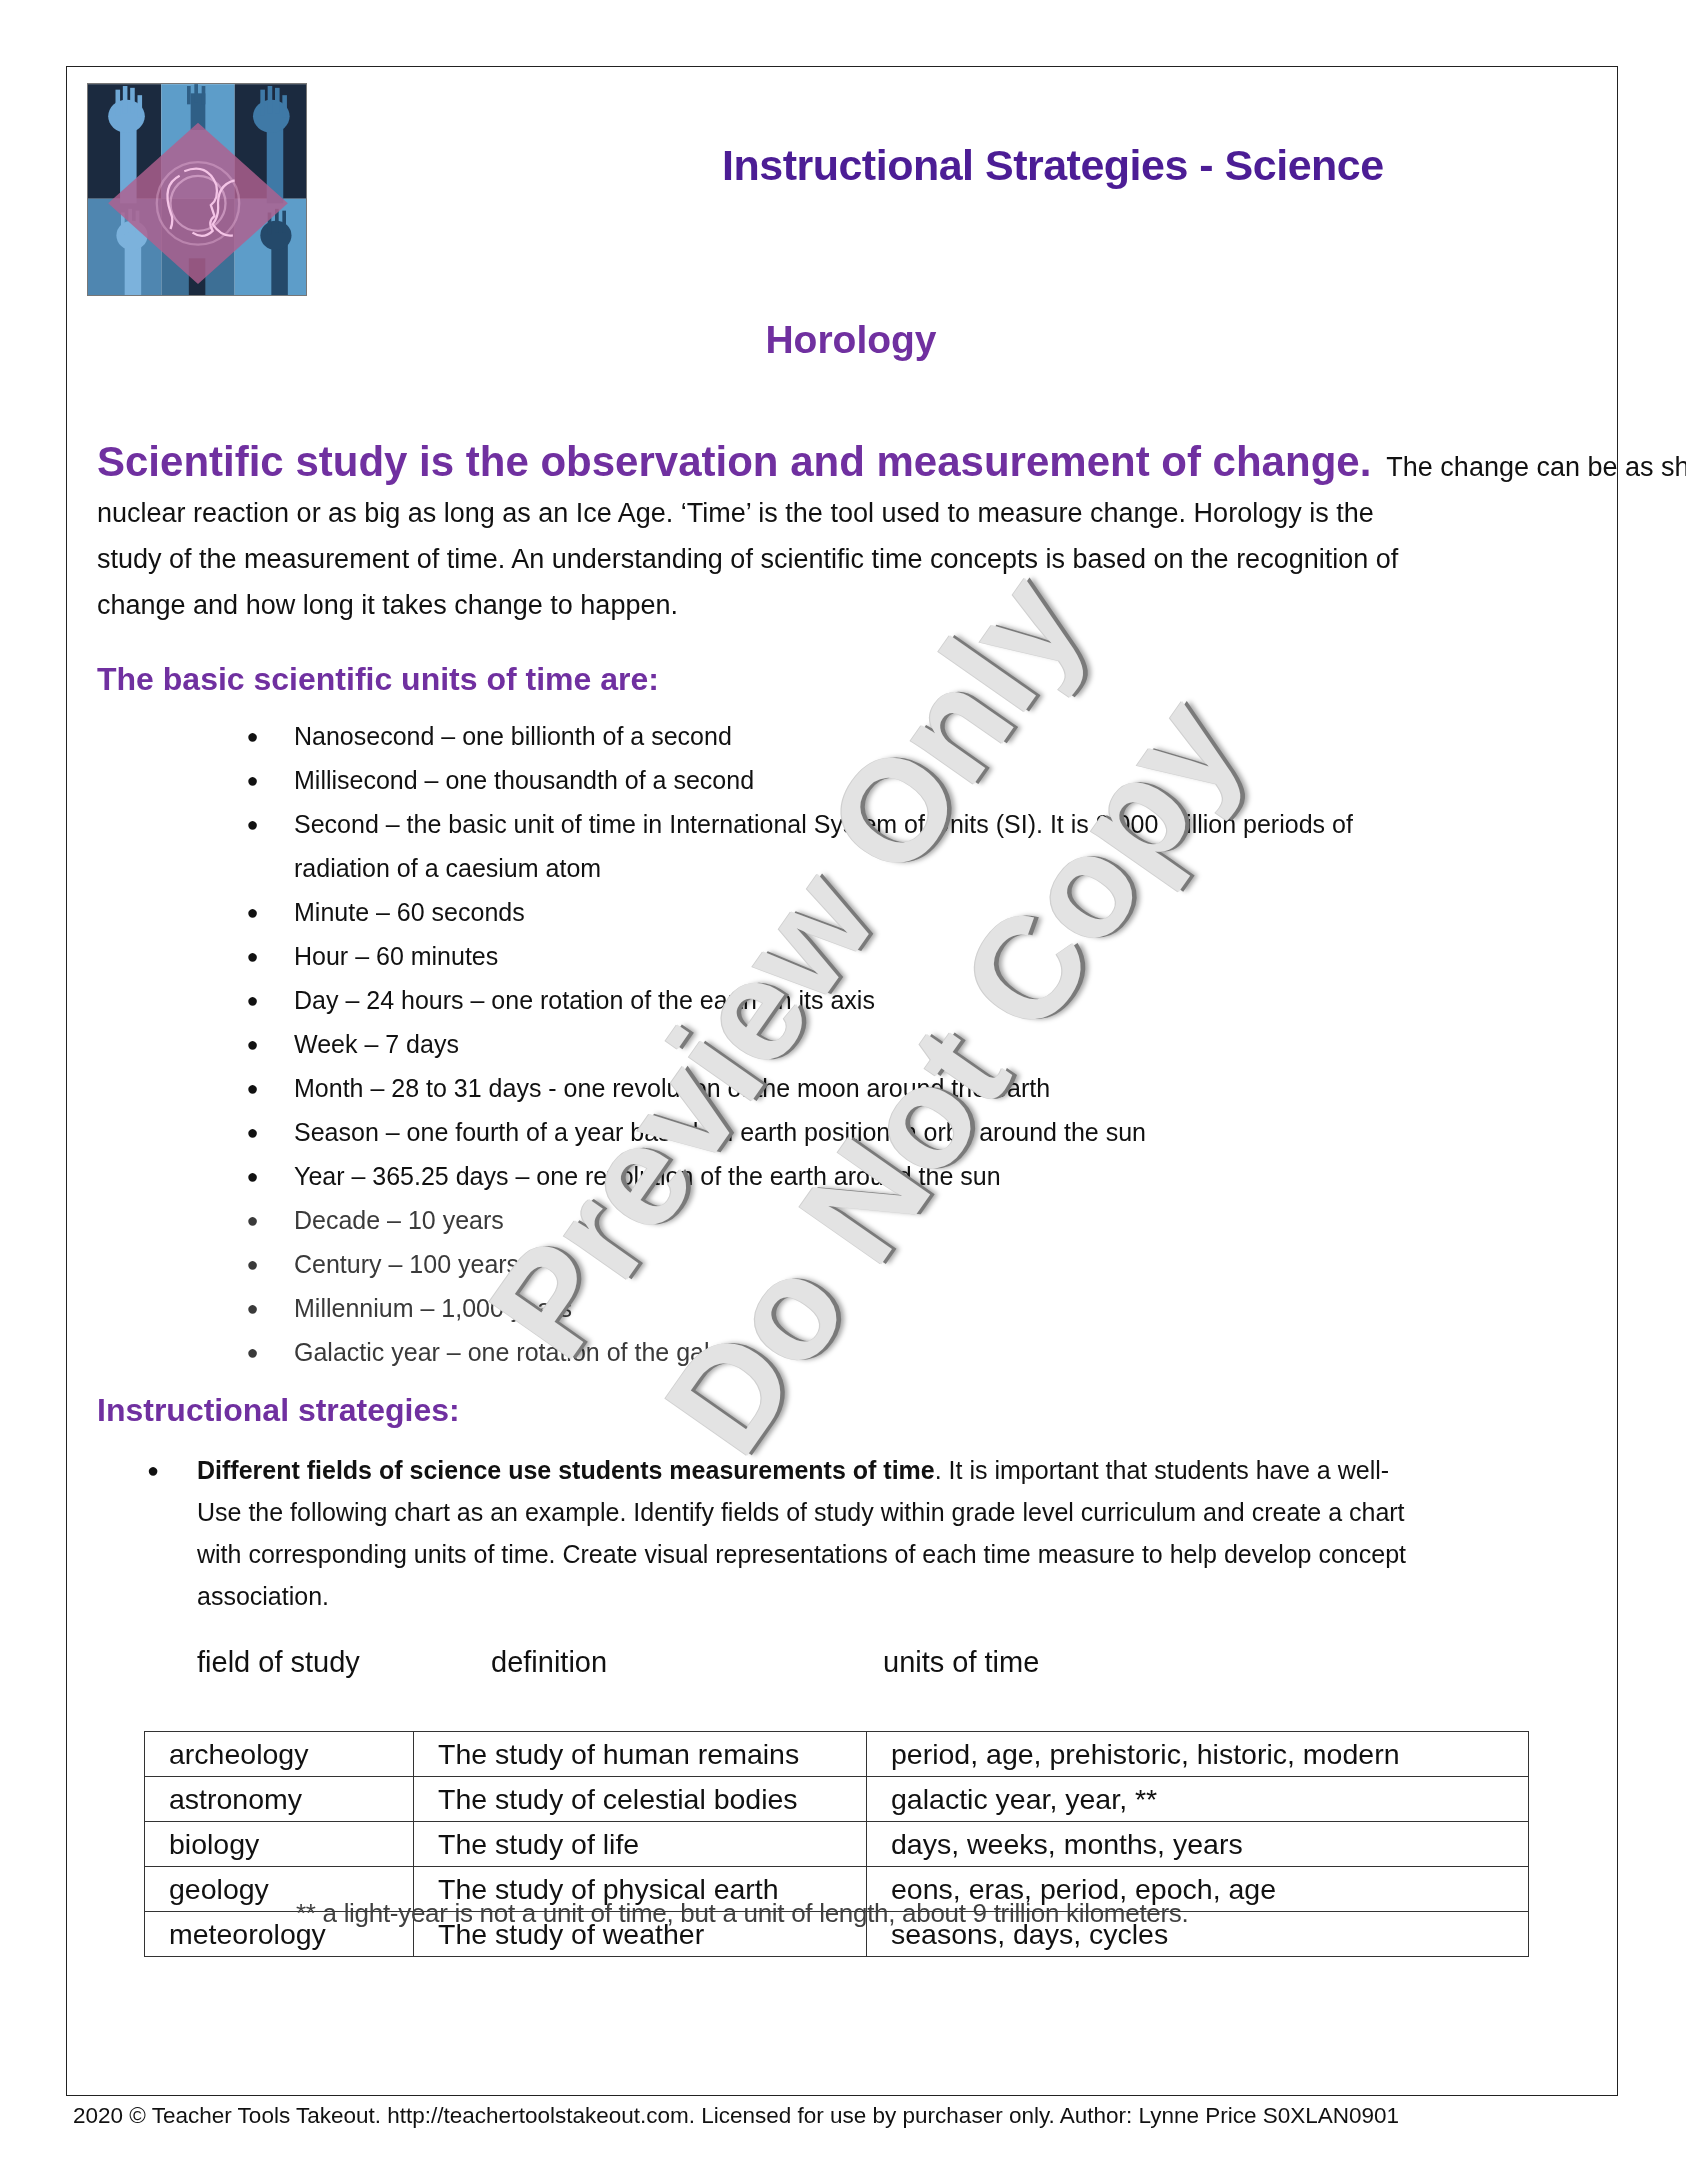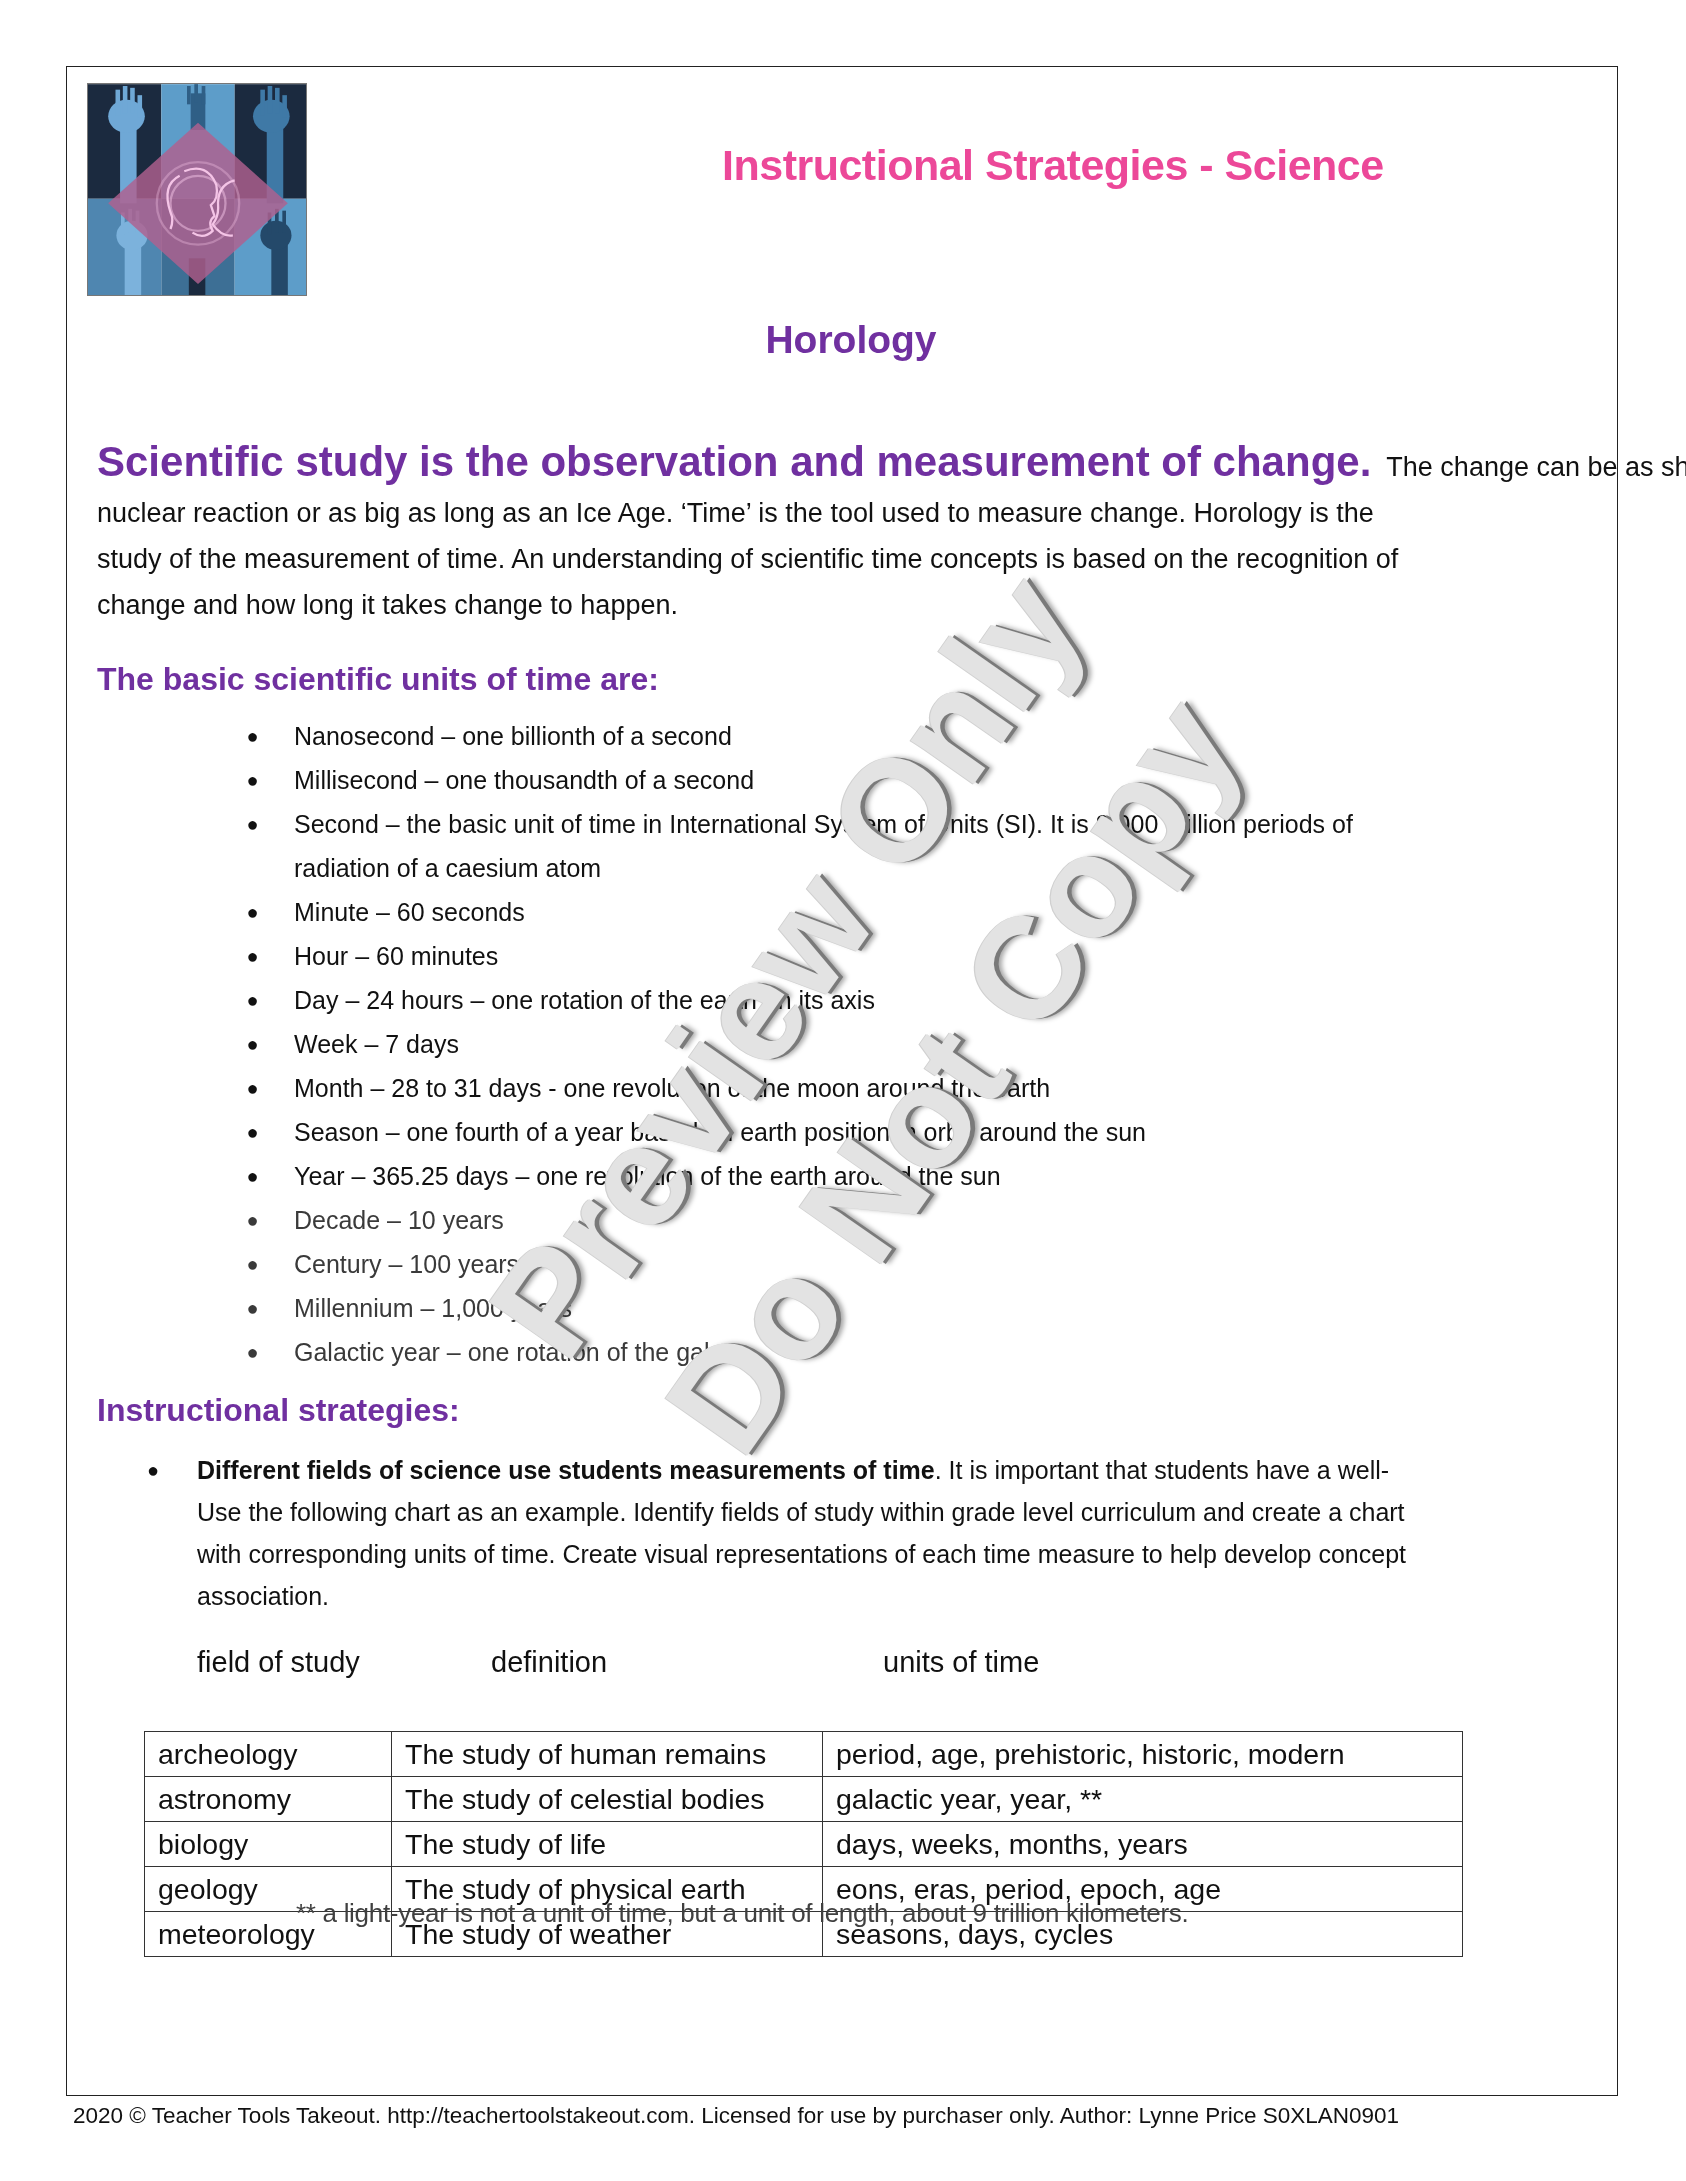--- a/index.html
+++ b/index.html
@@ -3,42 +3,42 @@
 <meta charset="utf-8">
 <style>
   html, body { margin:0; padding:0; background:#ffffff; }
   body { width:1686px; height:2182px; position:relative; overflow:hidden;
          font-family:"Liberation Sans", sans-serif; color:#111; }
   .frame { position:absolute; left:66px; top:66px; width:1552px; height:2030px;
            border:1.8px solid #222; box-sizing:border-box; }
   .logo { position:absolute; left:87px; top:83px; width:220px; height:213px;
           border:0.9px solid #777; box-sizing:border-box; overflow:hidden; }
   .doc-title { position:absolute; left:722px; top:141px; font-size:43px; font-weight:bold;
-               color:#ec4899; white-space:nowrap; letter-spacing:-0.5px; }
+               color:#4c1d95; white-space:nowrap; letter-spacing:-0.5px; }
   .subtitle { position:absolute; left:0; width:1686px; text-align:center; top:318px;
               font-size:39px; font-weight:bold; color:#7030a0; padding-left:8px; }
   .subtitle span { position:relative; left:0px; }
   .para { position:absolute; left:97px; top:439px; width:1506px; font-size:27px;
           line-height:46px; color:#111; }
   .para .lead { color:#7030a0; font-weight:bold; font-size:42px; }
   .line { display:block; white-space:nowrap; }
   .h2 { position:absolute; left:97px; font-size:32px; font-weight:bold; color:#7030a0; white-space:nowrap; }
   .units { position:absolute; left:241px; top:714px; list-style:none; margin:0; padding:0;
            font-size:25px; line-height:44px; }
   .units li { position:relative; padding-left:53px; white-space:nowrap; }
   .units li .bullet { position:absolute; left:5.5px; top:0; font-size:20px; }
   .units li.dim { color:#3a3a3a; }
   .strat { position:absolute; left:147px; top:1449px; font-size:25px; line-height:42px; }
   .strat .bullet { position:absolute; left:0; top:0; font-size:20px; }
   .strat .text { position:absolute; left:50px; top:0; }
   .strat b { font-weight:bold; }
   .tbl-head { position:absolute; top:1646px; font-size:29px; white-space:nowrap; }
   table.fields { position:absolute; left:144px; top:1731px; border-collapse:collapse;
                  font-size:28.5px; }
-  table.fields td { border:1.8px solid #333; height:44px; padding:0 13px; white-space:nowrap;
+  table.fields td { border:1.8px solid #333; height:44px; padding:0 24px; white-space:nowrap;
                     vertical-align:middle; }
   table.fields td.c1 { width:220px; }
   table.fields td.c2 { width:404px; }
   table.fields td.c3 { width:613px; }
   .footnote { position:absolute; left:296px; top:1898px; font-size:26px; white-space:nowrap;
               color:#404040; letter-spacing:-0.3px; }
   .footer { position:absolute; left:73px; top:2103px; font-size:22.5px; white-space:nowrap;
             color:#111; }
   .watermark { position:absolute; left:0; top:0; width:1686px; height:2182px; pointer-events:none; }
   .wm { position:absolute; font-weight:bold; font-size:145px; color:#e3e3e3;

